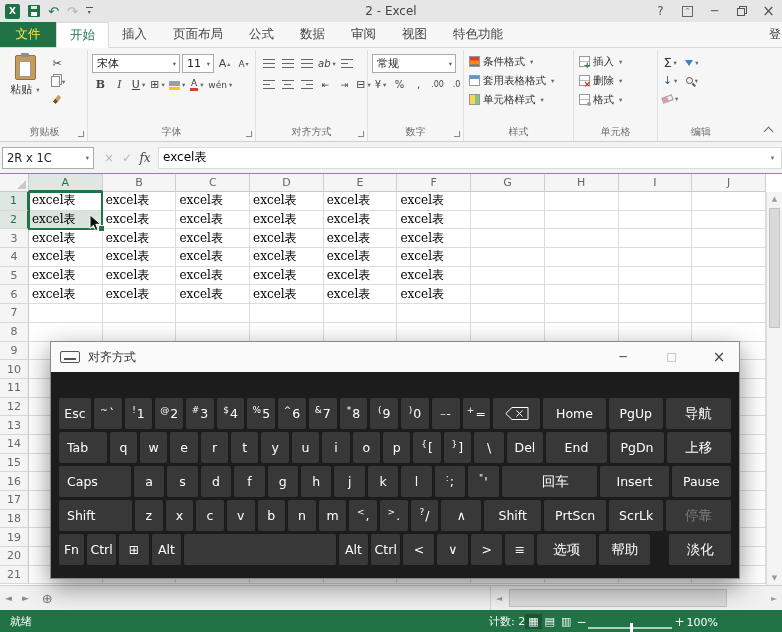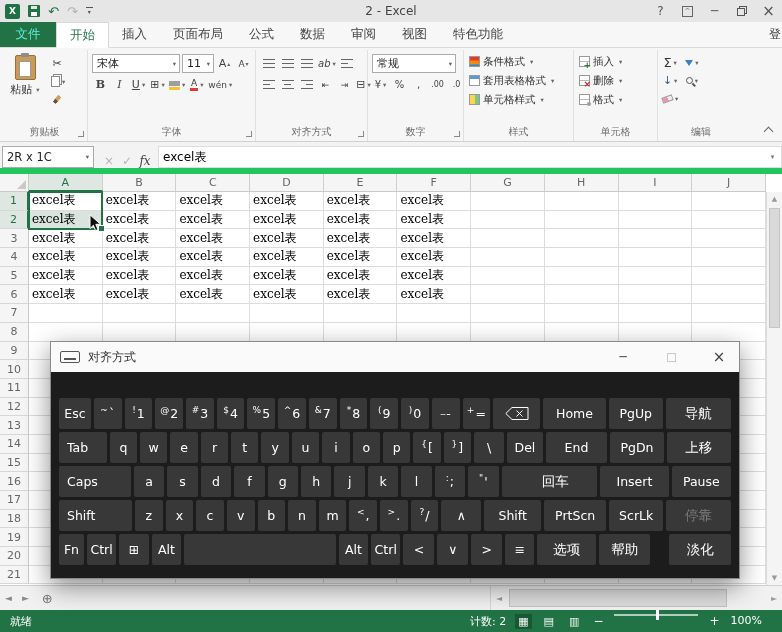--- a/index.html
+++ b/index.html
@@ -22,21 +22,21 @@
   .ico-qat .ar{font-size:6px;color:#555}
   .ttl{position:absolute;left:0;right:0;text-align:center;font-size:12px;color:#444;pointer-events:none}
   .wbtns{margin-left:auto;display:flex;align-items:center;z-index:2}
   .wbtn{width:27px;height:22px;display:flex;align-items:center;justify-content:center;color:#555;font-size:12px}
   .ico-ropts{width:11px;height:11px;border:1px solid #666;display:flex;align-items:center;justify-content:center;font-size:7px;color:#666}
   .ico-rest{width:8px;height:8px;border:1px solid #555;box-shadow:2px -2px 0 -1px #e6e6e6,2px -2px 0 0 #555;display:inline-block;margin:2px 0 0 -2px}
   .xclose{font-size:15px}
 
   
   .tabrow{height:26px;background:#f7f7f7;border-bottom:1px solid #d9d9d9;display:flex;align-items:stretch;flex:0 0 auto}
-  .filetab{width:56px;background:#217346;color:#5eead4;display:flex;align-items:center;justify-content:center;font-size:12.5px}
+  .filetab{width:56px;background:#217346;color:#fde047;display:flex;align-items:center;justify-content:center;font-size:12.5px}
   .rtab{padding:0 13px;display:flex;align-items:center;font-size:12.5px;color:#444;white-space:nowrap}
   .rtab.active{background:#fff;color:#217346;border:1px solid #d9d9d9;border-bottom:1px solid #fff;margin-bottom:-1px}
   .signin{margin-left:auto;display:flex;align-items:center;font-size:12px;color:#444;padding-right:1px;white-space:nowrap;overflow:hidden}
 
   
   .ribbon{height:94px;background:#f6f6f6;border-bottom:1px solid #d0d0d0;display:flex;padding:2px 2px 0 2px;position:relative;flex:0 0 auto}
   .rgroup{position:relative;border-right:1px solid #e0e0e0;padding:2px 3px 15px 3px;flex:0 0 auto}
   .rg-label{position:absolute;bottom:2px;left:0;right:0;text-align:center;font-size:10px;color:#6d6d6d}
   .launcher{position:absolute;right:3px;bottom:4px;width:6px;height:6px;border-right:1px solid #888;border-bottom:1px solid #888}
   .rg-body{display:flex}
@@ -79,21 +79,21 @@
   .sigma{font-size:13px;color:#333}
   .ico-funnel{width:0;height:0;border-left:4px solid transparent;border-right:4px solid transparent;border-top:6px solid #3f7ec1;display:inline-block}
   .ico-find{width:7px;height:7px;border:1.5px solid #555;border-radius:50%;position:relative;display:inline-block}
   .ico-find::after{content:"";position:absolute;width:4px;height:1.5px;background:#555;transform:rotate(45deg);right:-4px;bottom:-2px}
   .ico-er{width:11px;height:6px;background:linear-gradient(90deg,#f48fb1 0 5px,#eee 5px);border:1px solid #999;transform:rotate(-20deg);display:inline-block}
   .fillarrow{font-size:11px;color:#2e5f8a}
   .collapse{position:absolute;right:10px;bottom:6px;width:7px;height:7px;border-top:1.5px solid #666;border-left:1.5px solid #666;transform:rotate(45deg);cursor:pointer}
   .rspace{flex:1}
 
   
-  .fbar{height:32px;background:#f3f3f3;border-bottom:6px solid #22c55e;display:flex;align-items:flex-end;padding:0 0 0 2px;flex:0 0 auto}
+  .fbar{height:32px;background:#f3f3f3;border-bottom:1px solid #22c55e;display:flex;align-items:center;padding:0 0 0 2px;flex:0 0 auto}
   .namebox{width:92px;height:22px;background:#fff;border:1px solid #ababab;display:flex;align-items:center;justify-content:space-between;padding:0 4px;font-size:11.5px;color:#222}
   .fsep{width:6px}
   .fbtn{width:18px;text-align:center;font-size:12px;color:#b5b5b5}
   .fx{color:#444;font-family:"DejaVu Serif",serif;font-style:italic;font-size:12px}
   .finput{flex:1;height:22px;background:#fff;border:1px solid #dcdcdc;border-right:none;margin-left:4px;display:flex;align-items:center;padding-left:4px;font-size:12px;color:#000}
   .fexpand{width:18px;height:22px;background:#fff;border:1px solid #dcdcdc;border-left:none;display:flex;align-items:center;justify-content:center;font-size:7px;color:#777}
 
   
   .sheet{flex:1 1 auto;position:relative;background:#fff;overflow:hidden}
   .chrow{display:flex;height:18px}
@@ -121,21 +121,21 @@
   .stab.active{background:#fff;color:#217346;border-left:1px solid #d5d5d5}
   .addsheet{display:flex;align-items:center;color:#767676;font-size:13px;padding:0 8px;cursor:pointer}
   .hscroll{margin-left:auto;display:flex;align-items:center;width:292px;border-left:1px solid #d5d5d5;background:#f1f1f1}
   .harrow{width:16px;text-align:center;font-size:8px;color:#9a9a9a;cursor:pointer}
   .htrack{flex:1;height:100%;position:relative}
   .hthumb{position:absolute;left:2px;top:3px;bottom:3px;width:84%;background:#dcdcdc;border:1px solid #c2c2c2}
 
   
   .status{height:22px;background:#217346;color:#fff;display:flex;align-items:center;font-size:11px;flex:0 0 auto}
   .status .mode{padding-left:10px}
-  .sright{margin-left:auto;display:flex;align-items:flex-start;gap:9px;padding-right:20px}
+  .sright{margin-left:auto;display:flex;align-items:flex-end;padding-right:64px}
   .vico{font-size:11px;opacity:.95;cursor:pointer;padding:1px 3px}
   .vico.on{background:rgba(0,0,0,.25)}
   .zbtn{font-size:12px;cursor:pointer;padding:0 2px}
   .ztrack{width:84px;height:2px;background:rgba(255,255,255,.65);position:relative;cursor:pointer}
   .zthumb{position:absolute;left:50%;top:-4px;width:3px;height:10px;background:#fff}
   .zlabel{cursor:pointer}
 
   
   .osk{position:absolute;left:50px;top:341px;width:690px;z-index:20;border:1px solid #8a8a8a;box-shadow:0 8px 24px rgba(0,0,0,.45);background:#1c1c1c}
   .osk-tb{height:30px;background:#fafafa;display:flex;align-items:center;padding-left:9px;gap:8px}

